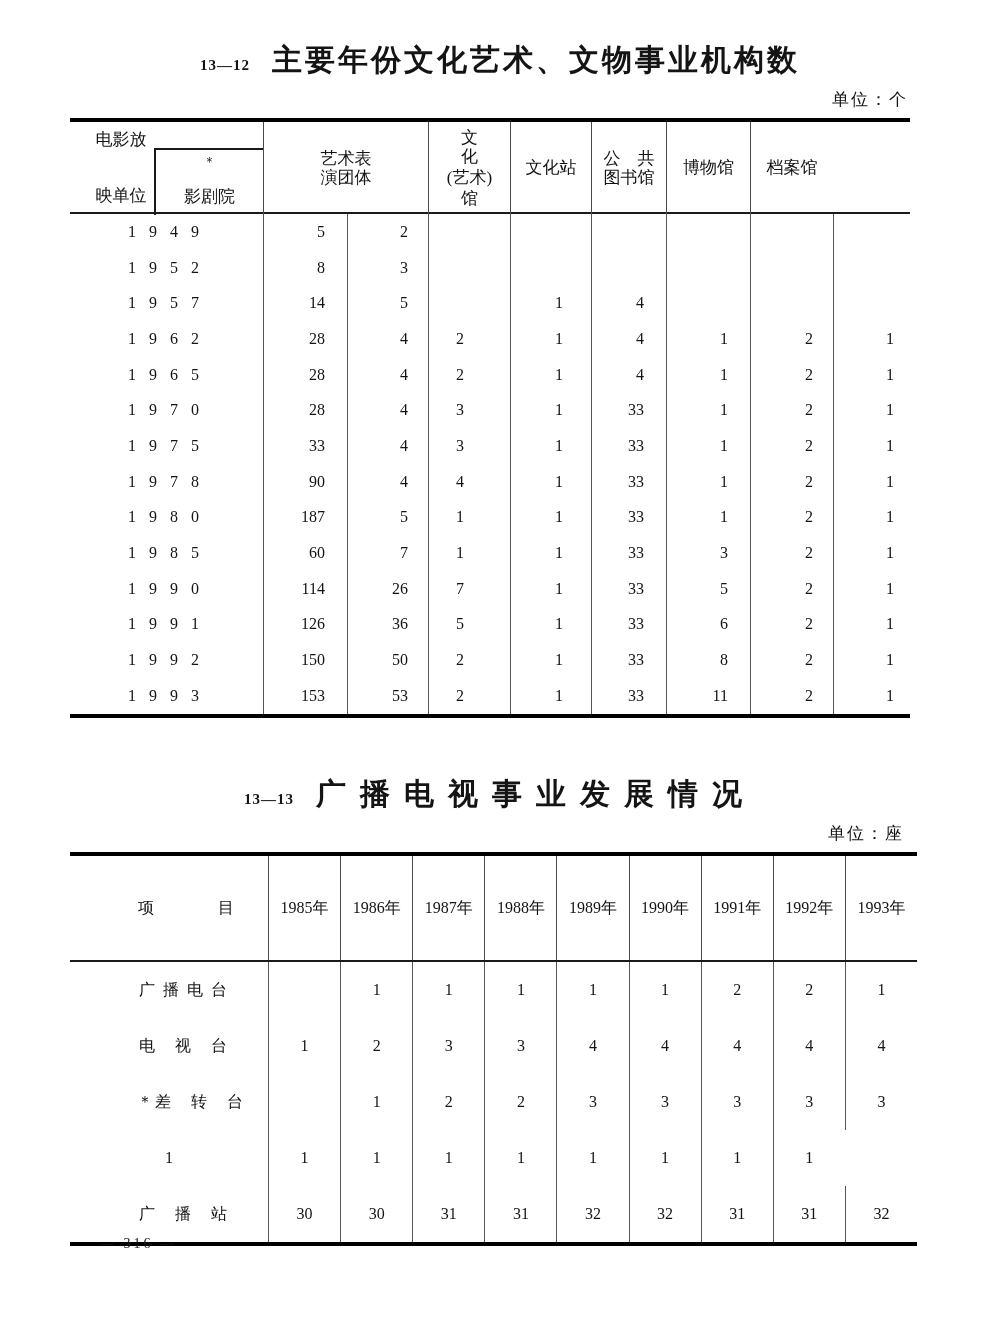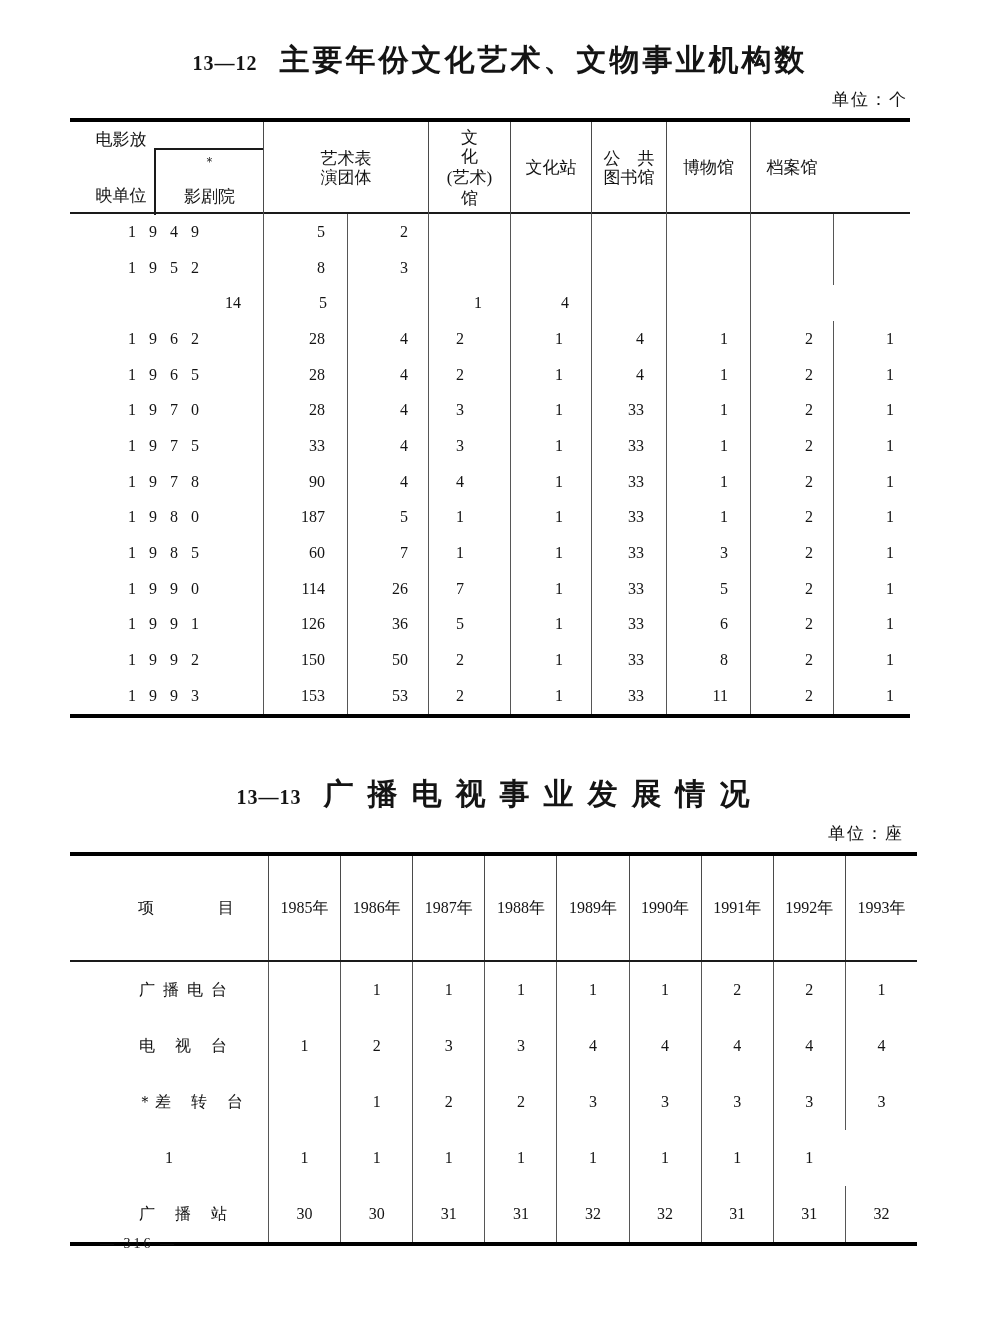--- a/index.html
+++ b/index.html
@@ -10,21 +10,21 @@
     font-family:"Liberation Serif","DejaVu Serif",serif;
     position:relative;
     overflow:hidden;
   }
   .page { position:absolute; inset:0; }
 
   
   .title-row { position:absolute; left:0; width:100%; display:flex; justify-content:center; align-items:baseline; gap:22px; }
   .title1-row { top:40px; }
   .title2-row { top:774px; }
-  .t-num { font-size:20px; font-weight:bold; letter-spacing:1px; }
+  .t-num { font-size:15px; font-weight:bold; letter-spacing:1px; }
   .t-title { font-size:30px; font-weight:bold; letter-spacing:3px; }
   .t-title2 { letter-spacing:14px; }
   .unit-label { position:absolute; font-size:17px; letter-spacing:2px; }
   .unit1 { top:88px; right:92px; }
   .unit2 { top:822px; right:96px; }
   .page-footer { position:absolute; top:1236px; left:100px; font-size:14px; letter-spacing:3px; }
 
   
   .table1 { position:absolute; top:118px; left:70px; width:840px;
             border-top:4px solid #000; border-bottom:4px solid #000; }
@@ -127,20 +127,21 @@
           <div class="cell val-cell v0">8</div>
           <div class="cell val-cell v1">3</div>
           <div class="cell val-cell v2"></div>
           <div class="cell val-cell v3"></div>
           <div class="cell val-cell v4"></div>
           <div class="cell val-cell v5"></div>
           <div class="cell val-cell v6"></div>
           <div class="cell val-cell v7"></div>
         </div>
         <div class="t1-row">
+          <div class="cell year-cell">1957</div>
           <div class="cell val-cell v0">14</div>
           <div class="cell val-cell v1">5</div>
           <div class="cell val-cell v2"></div>
           <div class="cell val-cell v3">1</div>
           <div class="cell val-cell v4">4</div>
           <div class="cell val-cell v5"></div>
           <div class="cell val-cell v6"></div>
           <div class="cell val-cell v7"></div>
         </div>
         <div class="t1-row">

